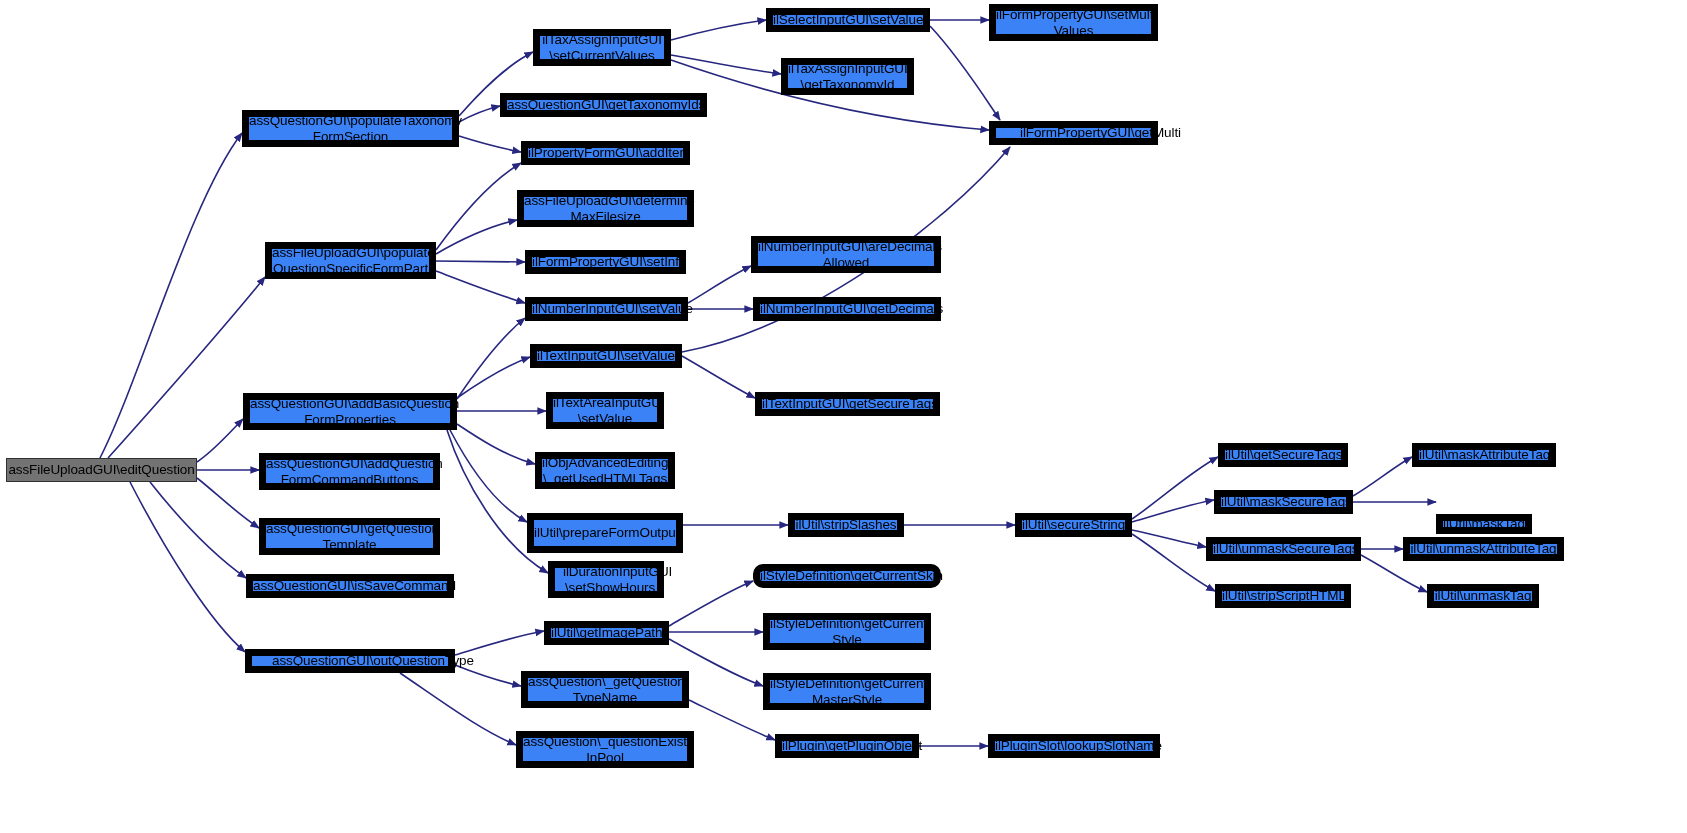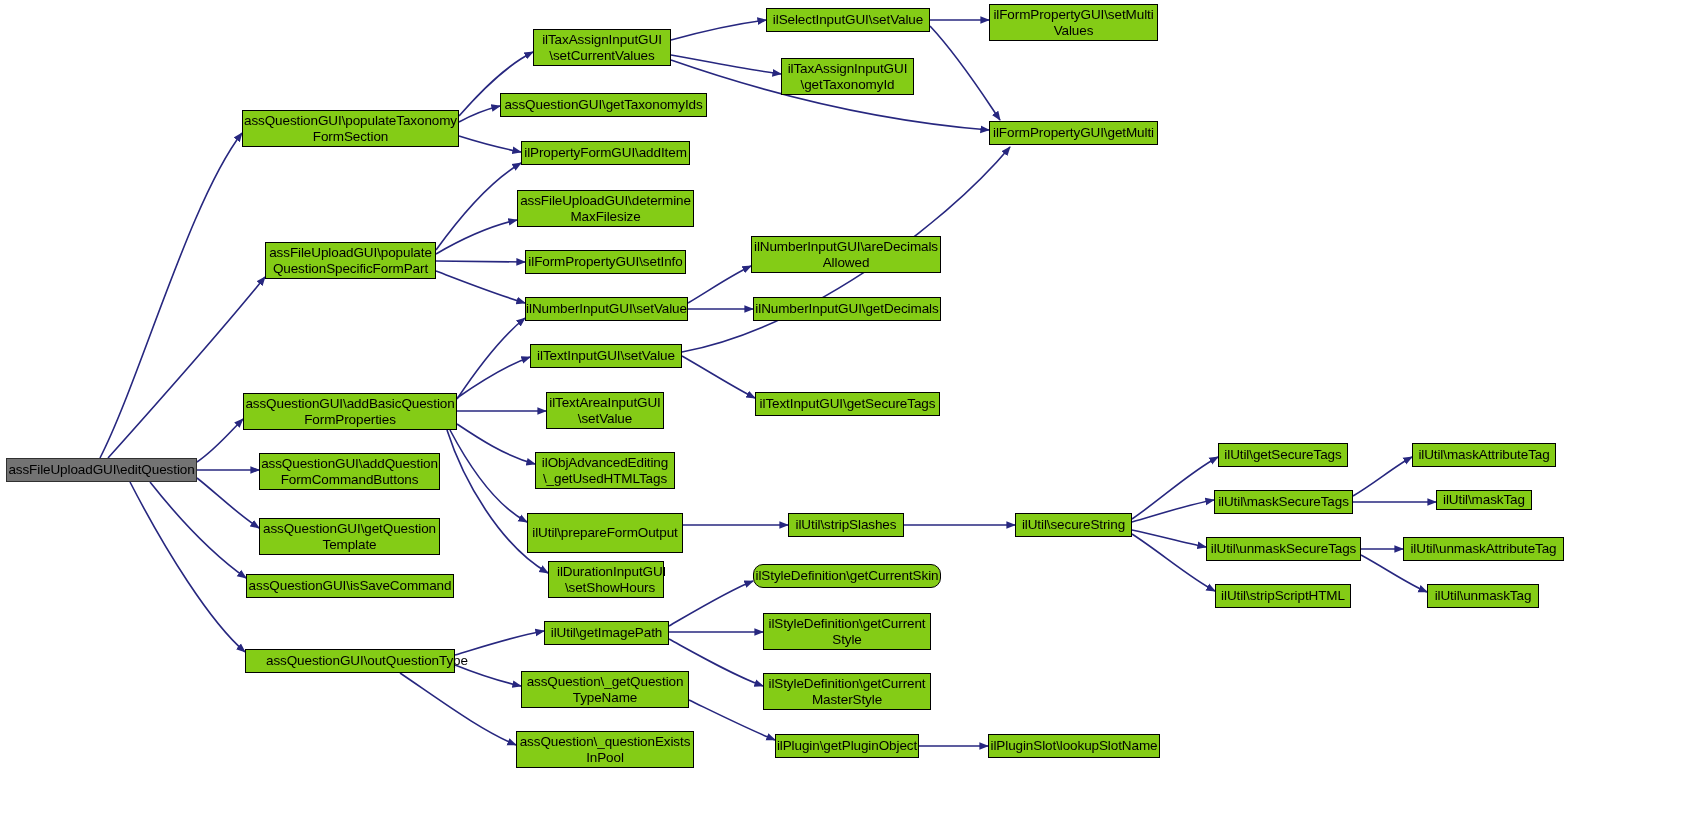--- a/index.html
+++ b/index.html
@@ -7,22 +7,22 @@
     position:relative;
     width:1687px;height:833px;
     background:#ffffff;
     font-family:"Liberation Sans", sans-serif;
     overflow:hidden;
   }
   #edges{position:absolute;left:0;top:0;width:1687px;height:833px;pointer-events:none;}
   .node{
     position:absolute;
     box-sizing:border-box;
-    border:1px solid #000000;
-    background:#84cc16;
+    border:7px solid #000000;
+    background:#3b82f6;
     color:#000000;
     font-size:13.5px;
     line-height:15.5px;
     text-align:center;
     display:flex;
     align-items:center;
     justify-content:center;
     white-space:pre-line;
     letter-spacing:-0.1px;
   }
@@ -123,38 +123,38 @@
       <div class="node" style="left: 548px; top: 561px; width: 116px; height: 37px; padding-left: 8px;"><span>ilDurationInputGUI
 \setShowHours</span></div>
       <div class="node" style="left: 544px; top: 621px; width: 125px; height: 24px;"><span>ilUtil\getImagePath</span></div>
       <div class="node" style="left: 521px; top: 671px; width: 168px; height: 37px;"><span>assQuestion\_getQuestion
 TypeName</span></div>
       <div class="node" style="left: 516px; top: 731px; width: 178px; height: 37px;"><span>assQuestion\_questionExists
 InPool</span></div>
       <div class="node" style="left: 766px; top: 8px; width: 164px; height: 24px;"><span>ilSelectInputGUI\setValue</span></div>
       <div class="node" style="left: 781px; top: 58px; width: 133px; height: 37px;"><span>ilTaxAssignInputGUI
 \getTaxonomyId</span></div>
-      <div class="node" style="left: 989px; top: 121px; width: 169px; height: 24px;"><span>ilFormPropertyGUI\getMulti</span></div>
+      <div class="node" style="left: 989px; top: 121px; width: 169px; height: 24px; padding-left: 24px;"><span>ilFormPropertyGUI\getMulti</span></div>
       <div class="node" style="left: 989px; top: 4px; width: 169px; height: 37px;"><span>ilFormPropertyGUI\setMulti
 Values</span></div>
       <div class="node" style="left: 751px; top: 236px; width: 190px; height: 37px;"><span>ilNumberInputGUI\areDecimals
 Allowed</span></div>
       <div class="node" style="left: 753px; top: 297px; width: 188px; height: 24px;"><span>ilNumberInputGUI\getDecimals</span></div>
       <div class="node" style="left: 755px; top: 392px; width: 185px; height: 24px;"><span>ilTextInputGUI\getSecureTags</span></div>
       <div class="node" style="left: 788px; top: 513px; width: 116px; height: 24px;"><span>ilUtil\stripSlashes</span></div>
       <div class="node" style="left: 753px; top: 564px; width: 188px; height: 24px; border-radius: 10px;"><span>ilStyleDefinition\getCurrentSkin</span></div>
       <div class="node" style="left: 763px; top: 613px; width: 168px; height: 37px;"><span>ilStyleDefinition\getCurrent
 Style</span></div>
       <div class="node" style="left: 763px; top: 673px; width: 168px; height: 37px;"><span>ilStyleDefinition\getCurrent
 MasterStyle</span></div>
       <div class="node" style="left: 775px; top: 734px; width: 144px; height: 24px; text-align: center;"><span>ilPlugin\getPluginObject</span></div>
       <div class="node" style="left: 988px; top: 734px; width: 172px; height: 24px;"><span>ilPluginSlot\lookupSlotName</span></div>
       <div class="node" style="left: 1015px; top: 513px; width: 117px; height: 24px;"><span>ilUtil\secureString</span></div>
       <div class="node" style="left: 1218px; top: 443px; width: 130px; height: 24px;"><span>ilUtil\getSecureTags</span></div>
       <div class="node" style="left: 1214px; top: 490px; width: 139px; height: 24px;"><span>ilUtil\maskSecureTags</span></div>
       <div class="node" style="left: 1206px; top: 537px; width: 155px; height: 24px;"><span>ilUtil\unmaskSecureTags</span></div>
       <div class="node" style="left: 1215px; top: 584px; width: 136px; height: 24px;"><span>ilUtil\stripScriptHTML</span></div>
       <div class="node" style="left: 1412px; top: 443px; width: 144px; height: 24px;"><span>ilUtil\maskAttributeTag</span></div>
-      <div class="node" style="left: 1436px; top: 490px; width: 96px; height: 20px; justify-content: center;"><span>ilUtil\maskTag</span></div>
+      <div class="node" style="left: 1436px; top: 514px; width: 96px; height: 20px; justify-content: center;"><span>ilUtil\maskTag</span></div>
       <div class="node" style="left: 1403px; top: 537px; width: 161px; height: 24px;"><span>ilUtil\unmaskAttributeTag</span></div>
       <div class="node" style="left: 1427px; top: 584px; width: 112px; height: 24px;"><span>ilUtil\unmaskTag</span></div>
     </div>
 </div>
 
 </body></html>

